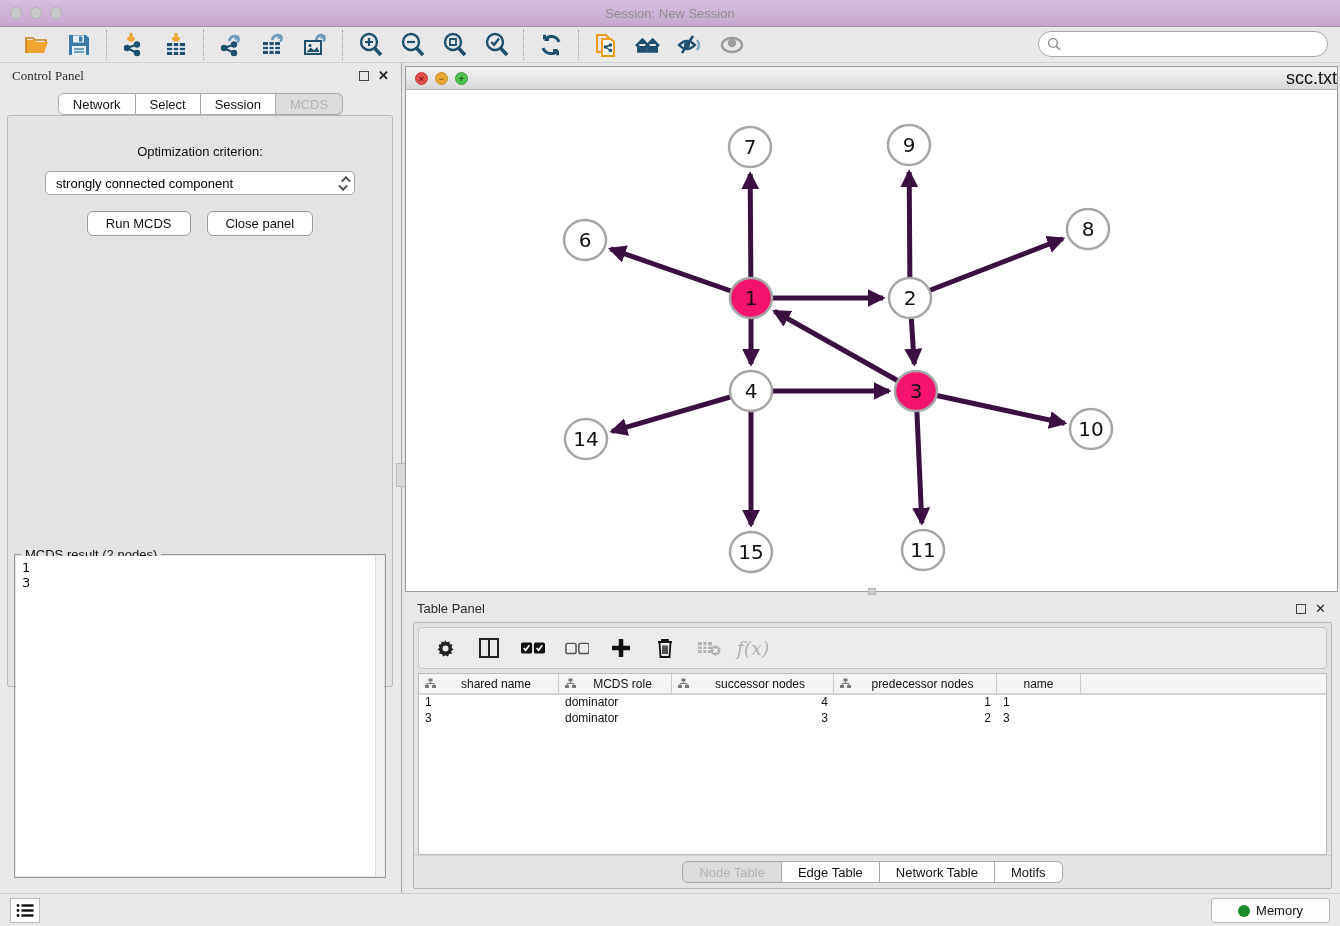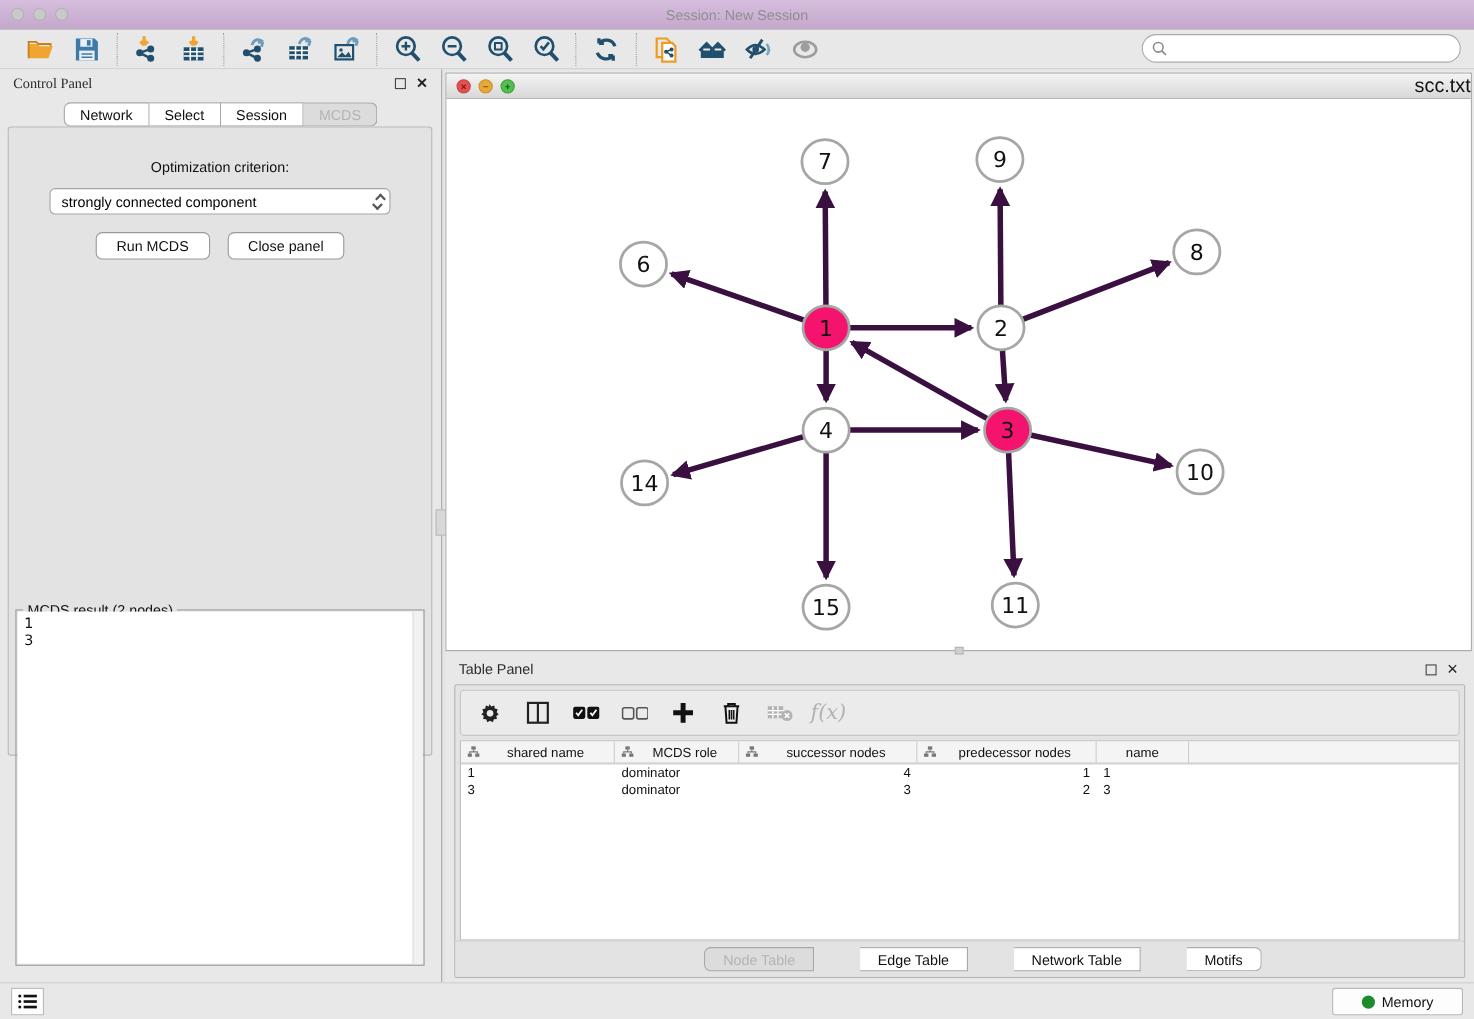--- a/index.html
+++ b/index.html
@@ -89,21 +89,21 @@
   .tp-thead { display:flex; height:21px; background:#f4f4f4; border-bottom:2px solid #d4d4d4; }
   .th-cell { display:flex; align-items:center; border-right:1px solid #ccc; font-size:12px; color:#111;
     padding:0 4px; position:relative; }
   .th-cell .hier { margin:0 2px 0 2px; flex:0 0 auto; }
   .th-label { flex:1; text-align:center; }
   .tp-row { display:flex; height:16px; font-size:12px; color:#111; }
   .td-cell { padding:0 6px; overflow:hidden; white-space:nowrap; }
   .al-right { text-align:right; }
   .tp-footer { position:absolute; left:0; right:0; bottom:0; height:33px; background:#e3e3e3; border-top:1px solid #cfcfcf;
     display:flex; justify-content:center; align-items:center; }
-  .tp-footer .tabseg .tab { padding:3px 16px;margin-left:42px; }
+  .tp-footer .tabseg .tab { padding:3px 16px; }
 
   
   .statusbar { position:absolute; left:0; top:893px; width:1340px; height:33px; background:#e8e8e8; border-top:1px solid #cfcfcf; }
   .list-btn { position:absolute; left:10px; top:4px; width:30px; height:25px; background:#fdfdfd; border:1px solid #b9b9b9;
     display:flex; align-items:center; justify-content:center; }
   .memory-btn { position:absolute; right:10px; top:4px; height:25px; background:#fdfdfd; border:1px solid #b9b9b9;
     border-radius:3px; display:flex; align-items:center; gap:6px; padding:0 26px; font-size:13px; color:#111; }
   .mem-dot { width:12px; height:12px; border-radius:50%; background:#1d8a2e; }
 
   svg text { font-family:"DejaVu Sans",sans-serif; }

